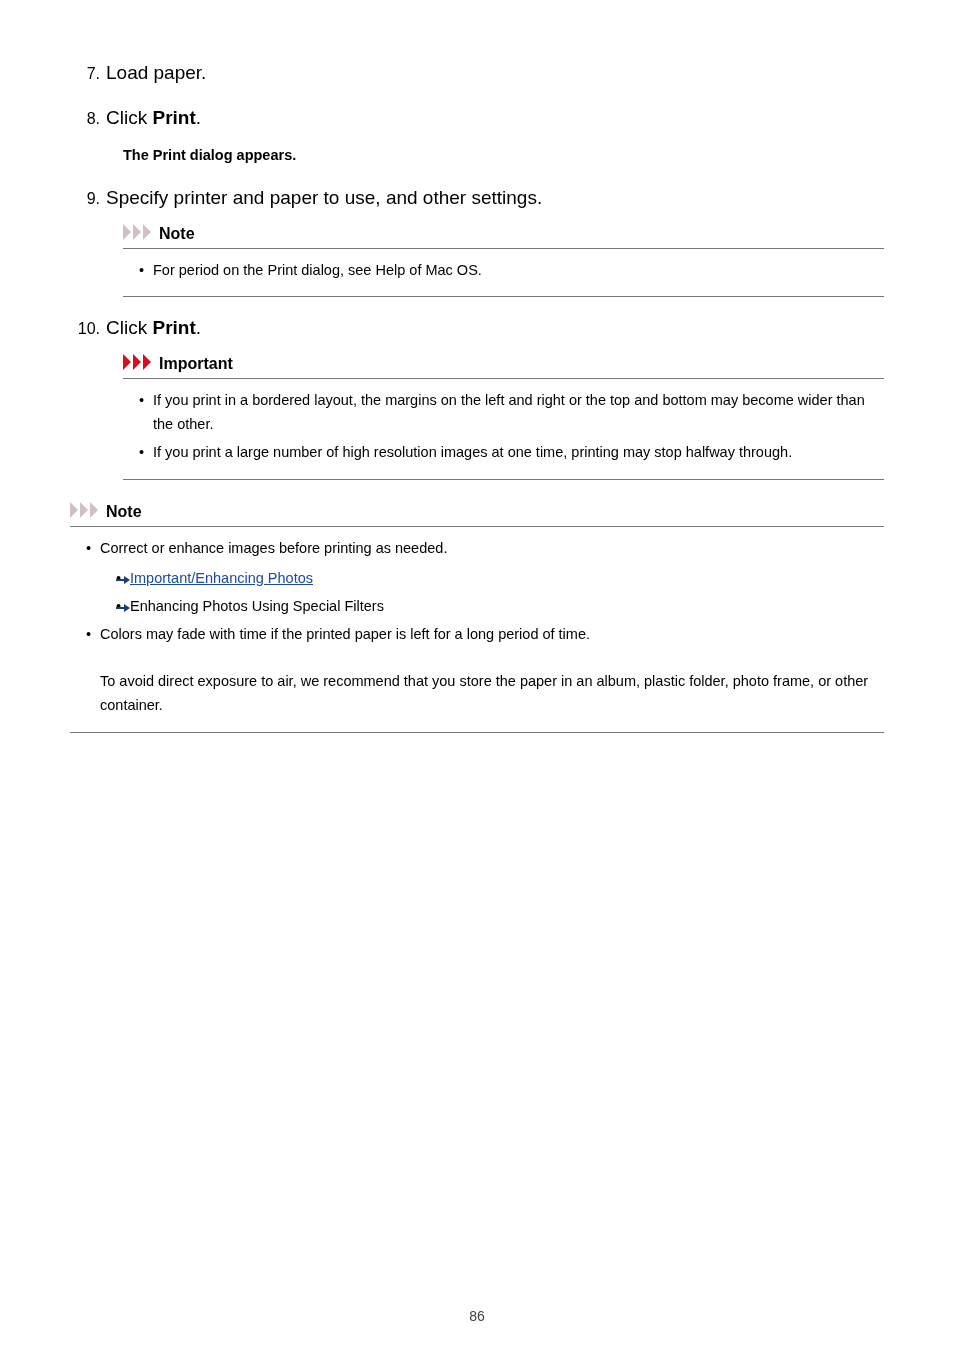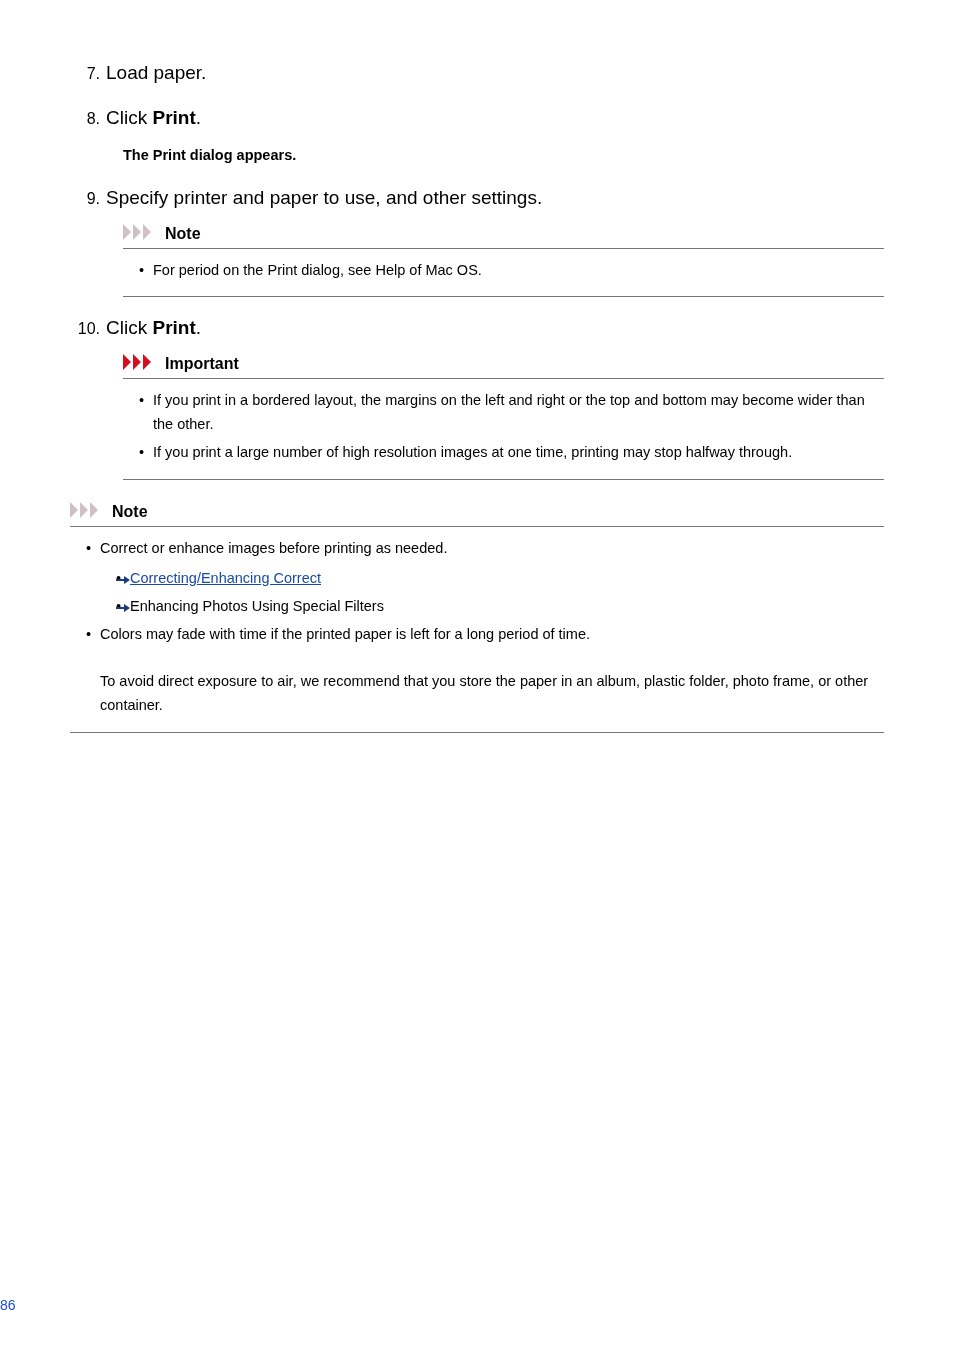--- a/index.html
+++ b/index.html
@@ -9,42 +9,42 @@
 
   ol.main-list { list-style: none; }
   ol.main-list > li { margin-bottom: 18px; }
   .li-head { display: flex; align-items: baseline; }
   .li-num { width: 30px; text-align: right; margin-right: 6px; font-size: 16px; flex-shrink: 0; }
   .li-text { font-size: 19px; line-height: 1.4; }
   .li-body { margin-left: 53px; margin-top: 14px; font-size: 14.5px; line-height: 1.5; font-weight: bold; }
 
   .callout { margin-left: 53px; margin-top: 12px; }
   .callout-top { margin-left: 0; }
-  .callout-head { display: flex; align-items: center; gap: 6px; border-bottom: 1px solid #777; padding-bottom: 4px; }
+  .callout-head { display: flex; align-items: center; border-bottom: 1px solid #777; padding-bottom: 4px; }
   .callout-title { font-weight: bold; font-size: 16px; }
   .callout-body { border-bottom: 1px solid #777; padding: 10px 0 10px 0; }
   .callout-body ul { list-style: none; margin-left: 16px; }
   .callout-body ul li { position: relative; padding-left: 14px; font-size: 14.5px; line-height: 1.65; margin-bottom: 4px; }
   .callout-body ul li::before { content: "•"; position: absolute; left: 0; top: 0; }
 
   .sub-arrow-list { list-style: none; margin-left: 36px; margin-top: 6px; }
   .sub-arrow-list li { position: relative; padding-left: 22px; font-size: 14.5px; line-height: 1.8; }
   .sub-arrow-list li::before { content: ""; }
 
   .arrow {
     display: inline-block; width: 14px; height: 10px; position: absolute; left: 0; top: 8px;
   }
   .arrow svg { display: block; }
 
   .link { color: #1a4aa8; text-decoration: underline; }
 
   .note-icon-pale svg path { fill: #d0bfc4; }
   .note-icon-red svg path { fill: #d4101e; }
 
-  .pagenum { position: absolute; bottom: 37px; width: 100%; text-align: left; font-size: 14px; color: #1d4ed8; }
+  .pagenum { position: absolute; bottom: 26px; width: 100%; text-align: center; font-size: 14px; color: #404040; }
 </style>
 </head>
 <body>
 
 <div class="page">
   <div class="content">
     <ol class="main-list">
 
       <li>
         <div class="li-head">
@@ -126,21 +126,21 @@
         <ul>
           <li>
             <span>Correct or enhance images before printing as needed.</span>
             <ul class="sub-arrow-list">
               <li>
                 <span class="arrow">
                   <svg width="14" height="10" viewBox="0 0 14 10">
                       <path d="M0 4 H8 V1 L14 5 L8 9 V6 H0 Z" fill="#1a3a7a"></path>
                     </svg>
                 </span>
-                <a href="#" class="link">Correcting/Enhancing Correct</a>
+                <a href="#" class="link">Important/Enhancing Photos</a>
               </li>
               <li>
                 <span class="arrow">
                   <svg width="14" height="10" viewBox="0 0 14 10">
                       <path d="M0 4 H8 V1 L14 5 L8 9 V6 H0 Z" fill="#1a3a7a"></path>
                     </svg>
                 </span>
                 <span>Enhancing Photos Using Special Filters</span>
               </li>
             </ul>

